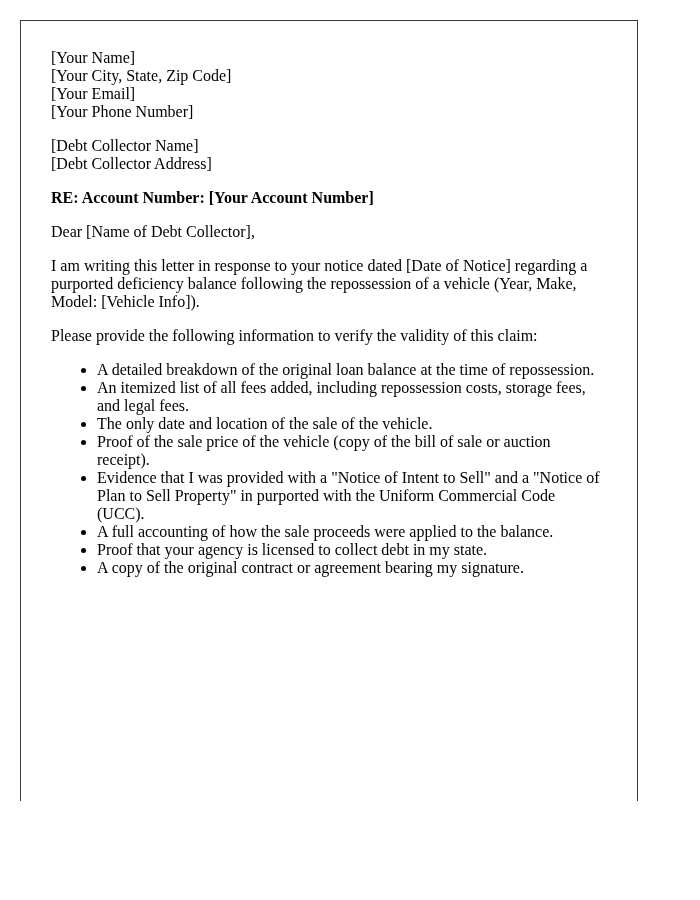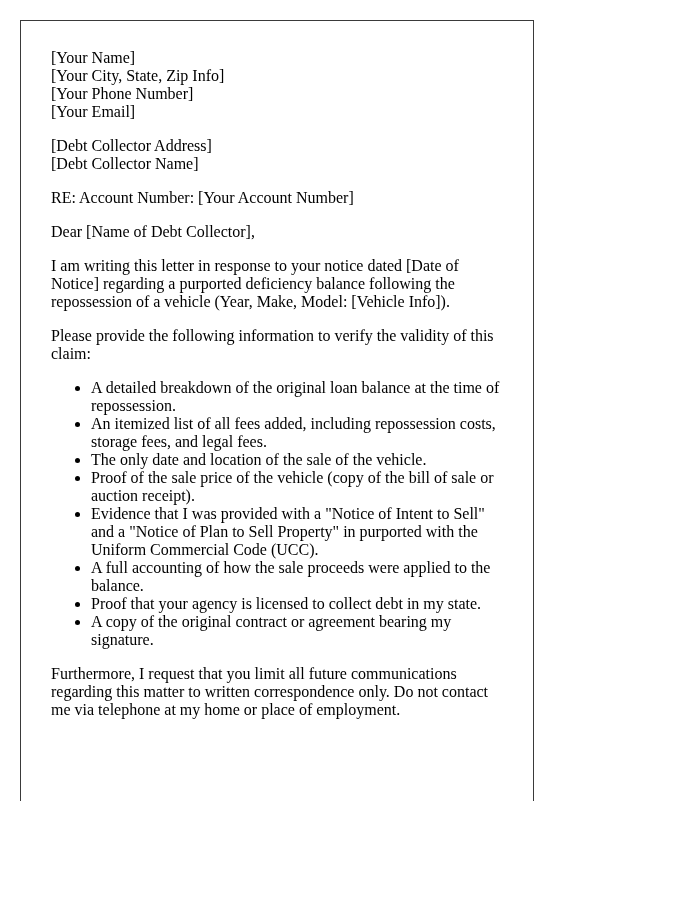--- a/index.html
+++ b/index.html
@@ -11,66 +11,66 @@
     width: 700px;
     height: 900px;
     position: relative;
     font-family: "Liberation Serif", serif;
     color: #000000;
   }
   .letter-page {
     position: absolute;
     left: 20px;
     top: 20px;
-    width: 514px;
+    width: 618px;
     height: 781px;
     box-sizing: border-box;
     border: 1px solid #3a3a3a;
     border-bottom: none;
     padding: 12px 27px 0 30px;
     overflow: hidden;
     background: #ffffff;
     font-size: 16px;
     line-height: normal;
   }
   .letter-page p {
     margin: 16px 0;
   }
   .address-block .line {
     display: block;
   }
   .subject-line {
-    font-weight: normal;
+    font-weight: bold;
   }
   .letter-page ul {
-    margin: 16px 0;
+    margin: 16px 6px;
     padding-left: 40px;
     list-style-type: disc;
   }
   .letter-page li {
     margin: 0;
     padding: 0;
   }
 </style>
 </head>
 <body>
 
 <div class="letter-page">
 
   <p class="address-block">
     <span class="line">[Your Name]</span>
-    <span class="line">[Your City, State, Zip Info]</span>
+    <span class="line">[Your City, State, Zip Code]</span>
+    <span class="line">[Your Email]</span>
     <span class="line">[Your Phone Number]</span>
-    <span class="line">[Your Email]</span>
   </p>
 
 
   <p class="address-block">
+    <span class="line">[Debt Collector Name]</span>
     <span class="line">[Debt Collector Address]</span>
-    <span class="line">[Debt Collector Name]</span>
   </p>
 
   <p class="subject-line">RE: Account Number: [Your Account Number]</p>
 
   <p>Dear [Name of Debt Collector],</p>
 
   <p>I am writing this letter in response to your notice dated [Date of Notice] regarding a purported deficiency balance following the repossession of a vehicle (Year, Make, Model: [Vehicle Info]).</p>
 
 
   <p>Please provide the following information to verify the validity of this claim:</p>
@@ -80,15 +80,14 @@
     <li>An itemized list of all fees added, including repossession costs, storage fees, and legal fees.</li>
     <li>The only date and location of the sale of the vehicle.</li>
     <li>Proof of the sale price of the vehicle (copy of the bill of sale or auction receipt).</li>
     <li>Evidence that I was provided with a "Notice of Intent to Sell" and a "Notice of Plan to Sell Property" in purported with the Uniform Commercial Code (UCC).</li>
     <li>A full accounting of how the sale proceeds were applied to the balance.</li>
     <li>Proof that your agency is licensed to collect debt in my state.</li>
     <li>A copy of the original contract or agreement bearing my signature.</li>
   </ul>
 
 
-  <p>Furthermore, I request that you limit all future communications regarding this matter to written correspondence only. Do not contact me via telephone at my home or place of employment.</p>
 
 </div>
 
 </body></html>

